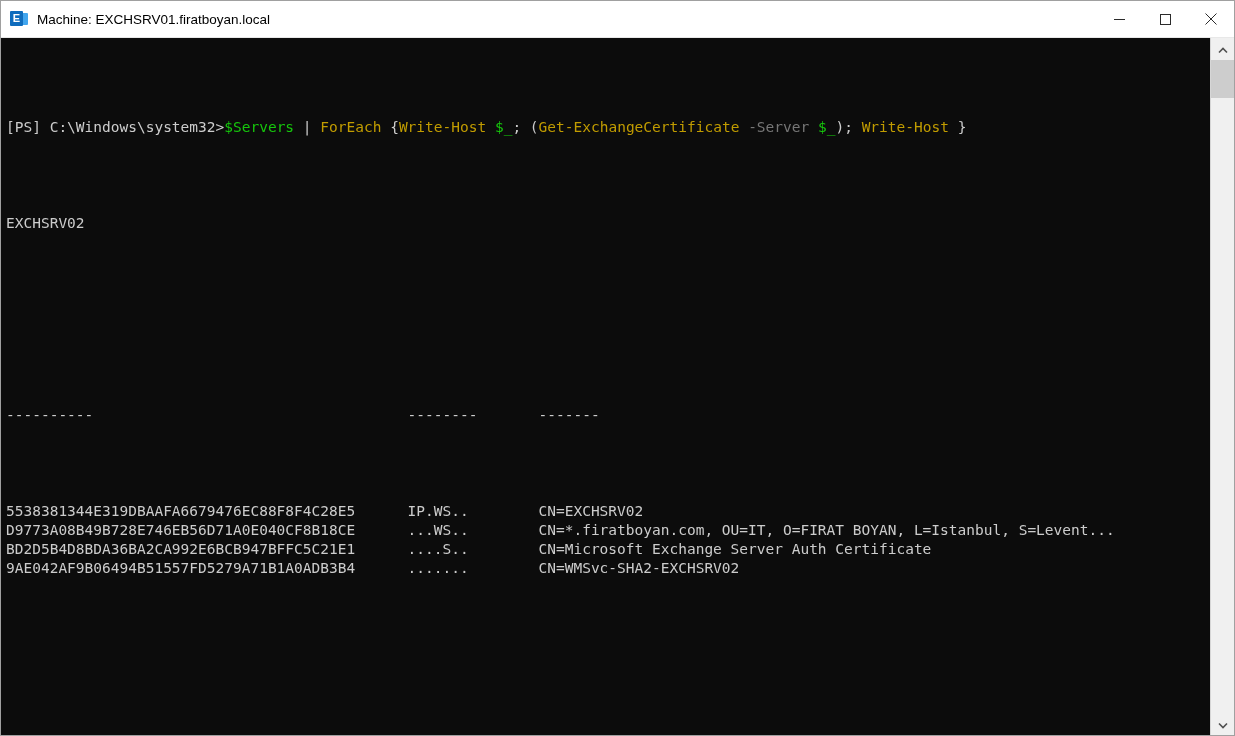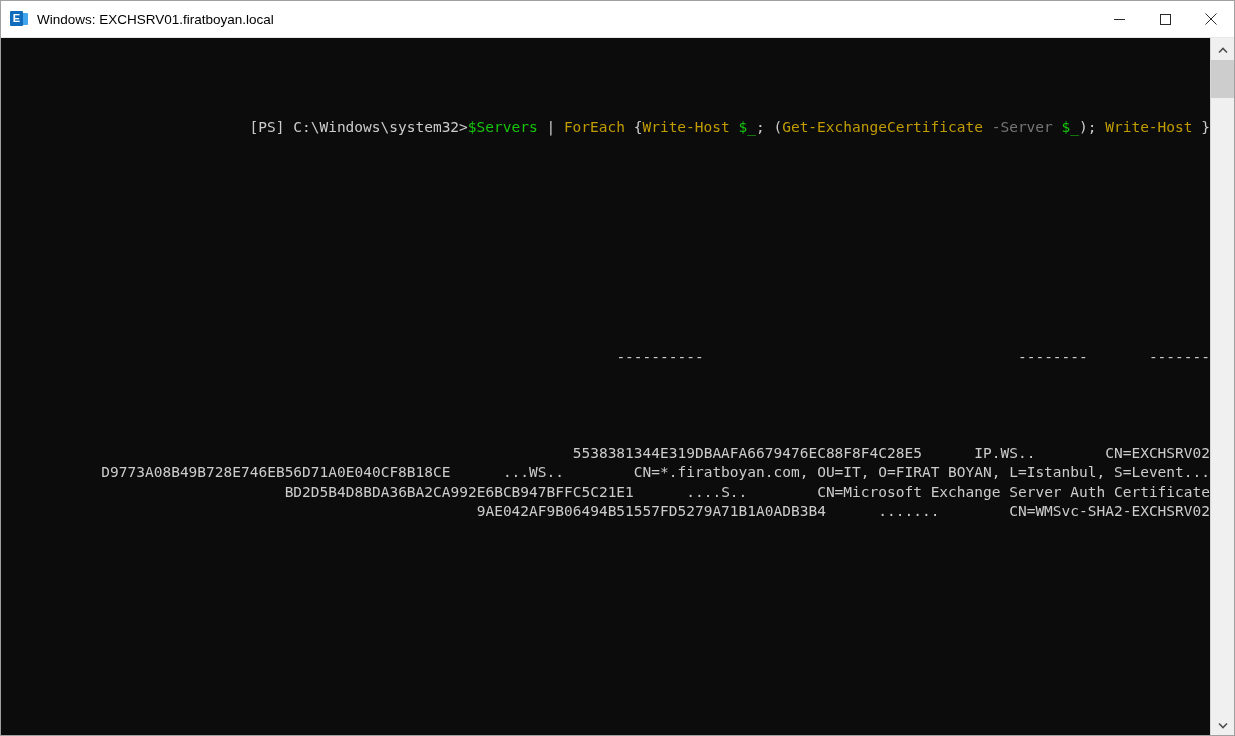--- a/index.html
+++ b/index.html
@@ -107,21 +107,20 @@
     flex: 1 1 auto;
     background: #0c0c0c;
     padding: 3px 0 0 5px;
     overflow: hidden;
     font-family: "DejaVu Sans Mono", "Liberation Mono", monospace;
     font-size: 14.5px;
     line-height: 19.2px;
     color: #cccccc;
     white-space: pre;
     letter-spacing: 0px;
-    text-align: right;
   }
   .line { white-space: pre; height: 19.2px; }
   .c-white   { color: #cccccc; }
   .c-green   { color: #16c60c; }
   .c-yellow  { color: #c19c00; }
   .c-gray    { color: #767676; }
 
   
   .scrollbar {
     width: 23px;
@@ -158,21 +157,21 @@
 
 <div class="window">
 
   <div class="titlebar">
     <div class="title-left">
       <span class="app-icon">
         <span class="sq-b"></span>
         <span class="sq-a"></span>
         <span class="e-letter">E</span>
       </span>
-      <span class="title-text">Windows: EXCHSRV01.firatboyan.local</span>
+      <span class="title-text">Machine: EXCHSRV01.firatboyan.local</span>
     </div>
 
     <div class="win-controls">
       <div class="win-btn">
         <span>
           <svg width="11" height="11" viewBox="0 0 11 11">
               <line x1="0" y1="5.5" x2="11" y2="5.5" stroke="#2b2b2b" stroke-width="1"></line>
             </svg>
         </span>
       </div>
@@ -195,20 +194,21 @@
   </div>
 
   <div class="console-area">
 
     <div class="console">
 
       
       <div class="line"><span class="c-white">[PS] C:\Windows\system32&gt;</span><span id="command-tokens"><span class="c-green">$Servers</span><span class="c-white"> | </span><span class="c-yellow">ForEach</span><span class="c-white"> {</span><span class="c-yellow">Write-Host</span><span class="c-white"> </span><span class="c-green">$_</span><span class="c-white">; (</span><span class="c-yellow">Get-ExchangeCertificate</span><span class="c-white"> </span><span class="c-gray">-Server</span><span class="c-white"> </span><span class="c-green">$_</span><span class="c-white">); </span><span class="c-yellow">Write-Host</span><span class="c-white"> }</span></span></div>
 
       
+      <div class="line"><span class="c-white">EXCHSRV02</span></div>
 
       
       <div class="line"> </div>
 
       
       <div class="line"><span id="tbl-rule">----------                                    --------       -------</span></div>
 
       
       <div id="table-rows"><div class="line">5538381344E319DBAAFA6679476EC88F8F4C28E5      IP.WS..        CN=EXCHSRV02</div><div class="line">D9773A08B49B728E746EB56D71A0E040CF8B18CE      ...WS..        CN=*.firatboyan.com, OU=IT, O=FIRAT BOYAN, L=Istanbul, S=Levent...</div><div class="line">BD2D5B4D8BDA36BA2CA992E6BCB947BFFC5C21E1      ....S..        CN=Microsoft Exchange Server Auth Certificate</div><div class="line">9AE042AF9B06494B51557FD5279A71B1A0ADB3B4      .......        CN=WMSvc-SHA2-EXCHSRV02</div></div>
 

